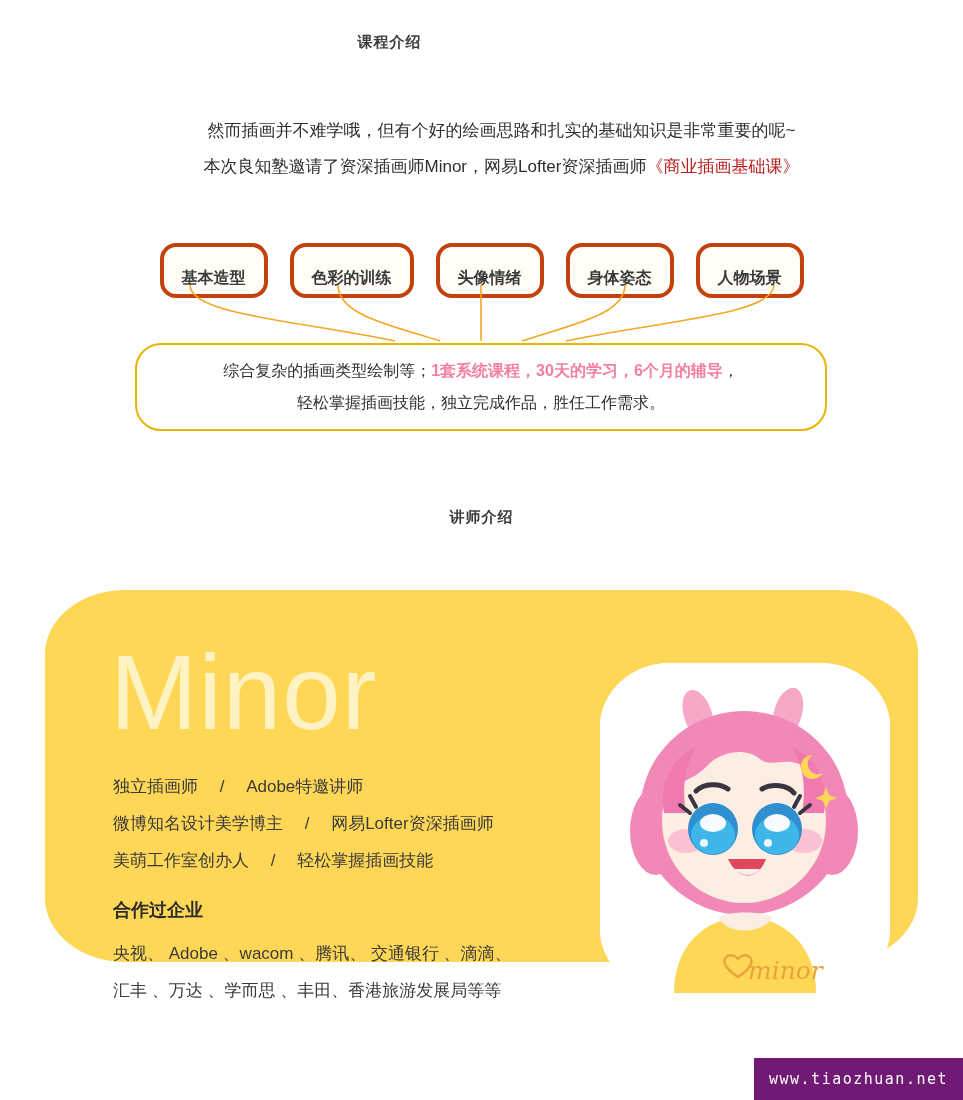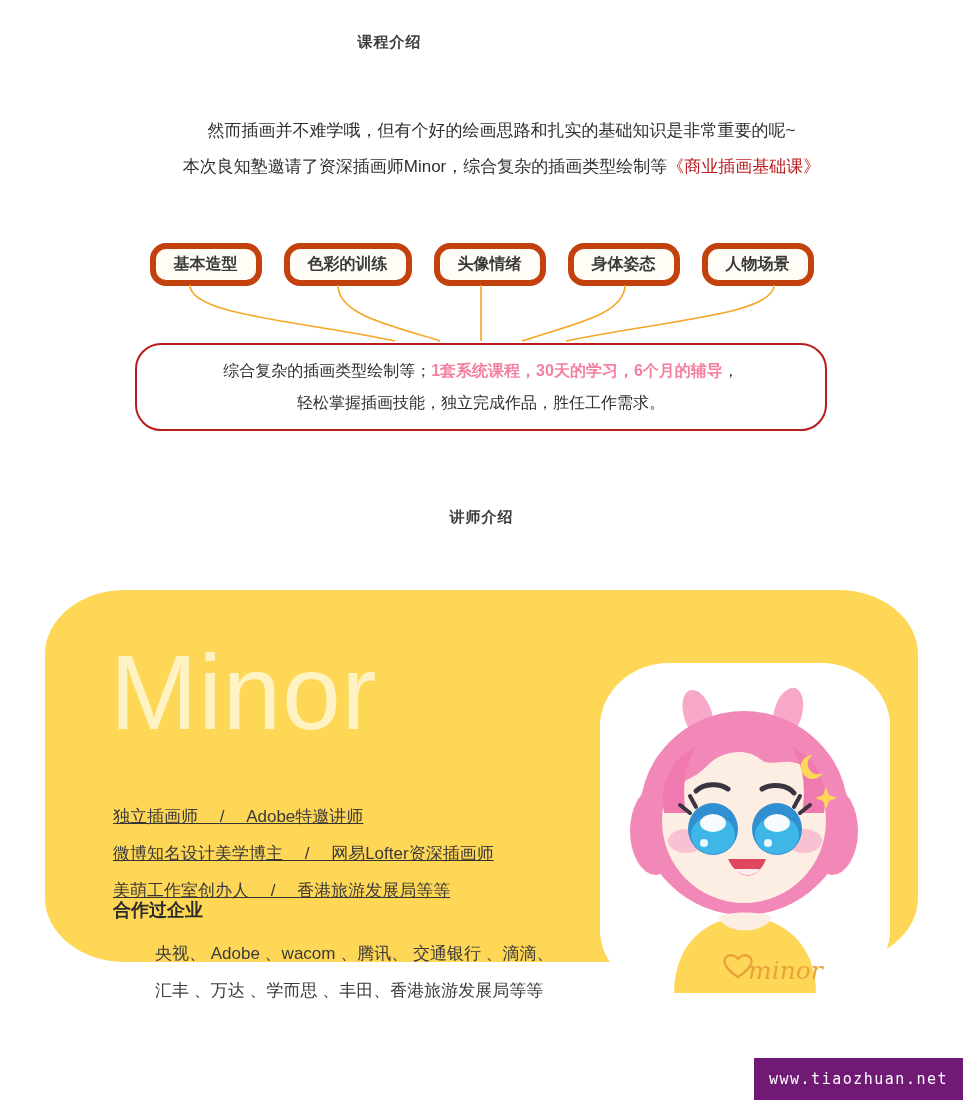--- a/index.html
+++ b/index.html
@@ -55,27 +55,27 @@
   .pill-row {
     position: absolute;
     left: 0;
     top: 243px;
     width: 963px;
     display: flex;
     justify-content: center;
     gap: 22px;
   }
   .pill {
-    border: 6px solid #c2410c;
+    border: 4px solid #c2410c;
     border-radius: 16px;
     background: #fffdf6;
     color: #3a3a3a;
     font-size: 16px;
     font-weight: bold;
-    padding: 7px 18px 8px 18px;
+    padding: 23px 18px 8px 18px;
     line-height: 1;
     white-space: nowrap;
     box-sizing: border-box;
   }
 
   
   #connectors {
     position: absolute;
     left: 0;
     top: 285px;
@@ -83,21 +83,21 @@
     height: 70px;
   }
 
   
   .summary-box {
     position: absolute;
     left: 135px;
     top: 343px;
     width: 692px;
     height: 88px;
-    border: 2px solid #b91c1c;
+    border: 2px solid #eab308;
     border-radius: 26px;
     background: #ffffff;
     box-sizing: border-box;
     display: flex;
     flex-direction: column;
     justify-content: center;
     align-items: center;
   }
   .summary-line {
     font-size: 16px;
@@ -128,23 +128,22 @@
     font-size: 105px;
     line-height: 105px;
     color: #fff3c4;
     font-weight: normal;
     letter-spacing: 1px;
   }
 
   .teacher-lines {
     position: absolute;
     left: 68px;
-    top: 208px;
+    top: 178px;
     width: 520px;
-    text-decoration: underline;
   }
   .teacher-lines .tline {
     font-size: 17px;
     line-height: 37px;
     color: #3a3a3a;
     white-space: nowrap;
   }
 
   .partners-title {
     position: absolute;
@@ -152,21 +151,20 @@
     top: 308px;
     font-size: 18px;
     font-weight: bold;
     color: #2b2b2b;
   }
   .partners-lines {
     position: absolute;
     left: 68px;
     top: 345px;
     width: 540px;
-    margin-left: 42px;
   }
   .partners-lines .pline {
     font-size: 17px;
     line-height: 37px;
     color: #3a3a3a;
     white-space: nowrap;
   }
 
   
   .avatar-frame {
@@ -205,21 +203,21 @@
 
 <div class="page">
 
   <div class="section-heading" id="heading-course">
     <span>课程介绍</span>
   </div>
 
   <div class="intro">
     <span class="line">然而插画并不难学哦，但有个好的绘画思路和扎实的基础知识是非常重要的呢~</span>
     <span class="line">
-      <span>本次良知塾邀请了资深插画师Minor，综合复杂的插画类型绘制等</span><span class="highlight-pink">《商业插画基础课》</span>
+      <span>本次良知塾邀请了资深插画师Minor，网易Lofter资深插画师</span><span class="highlight-pink">《商业插画基础课》</span>
     </span>
   </div>
 
   <div class="pill-row">
     <div class="pill">基本造型</div>
     <div class="pill">色彩的训练</div>
     <div class="pill">头像情绪</div>
     <div class="pill">身体姿态</div>
     <div class="pill">人物场景</div>
   </div>
@@ -245,21 +243,21 @@
     <span>讲师介绍</span>
   </div>
 
   <div class="teacher-card">
 
     <div class="teacher-name">Minor</div>
 
     <div class="teacher-lines">
       <div class="tline">独立插画师　 /　 Adobe特邀讲师</div>
       <div class="tline">微博知名设计美学博主　 /　 网易Lofter资深插画师</div>
-      <div class="tline">美萌工作室创办人　 /　 香港旅游发展局等等</div>
+      <div class="tline">美萌工作室创办人　 /　 轻松掌握插画技能</div>
     </div>
 
     <div class="partners-title">合作过企业</div>
 
     <div class="partners-lines">
       <div class="pline">央视、 Adobe 、wacom 、腾讯、 交通银行 、滴滴、</div>
       <div class="pline">汇丰 、万达 、学而思 、丰田、香港旅游发展局等等</div>
     </div>
 
     <div class="avatar-frame">

